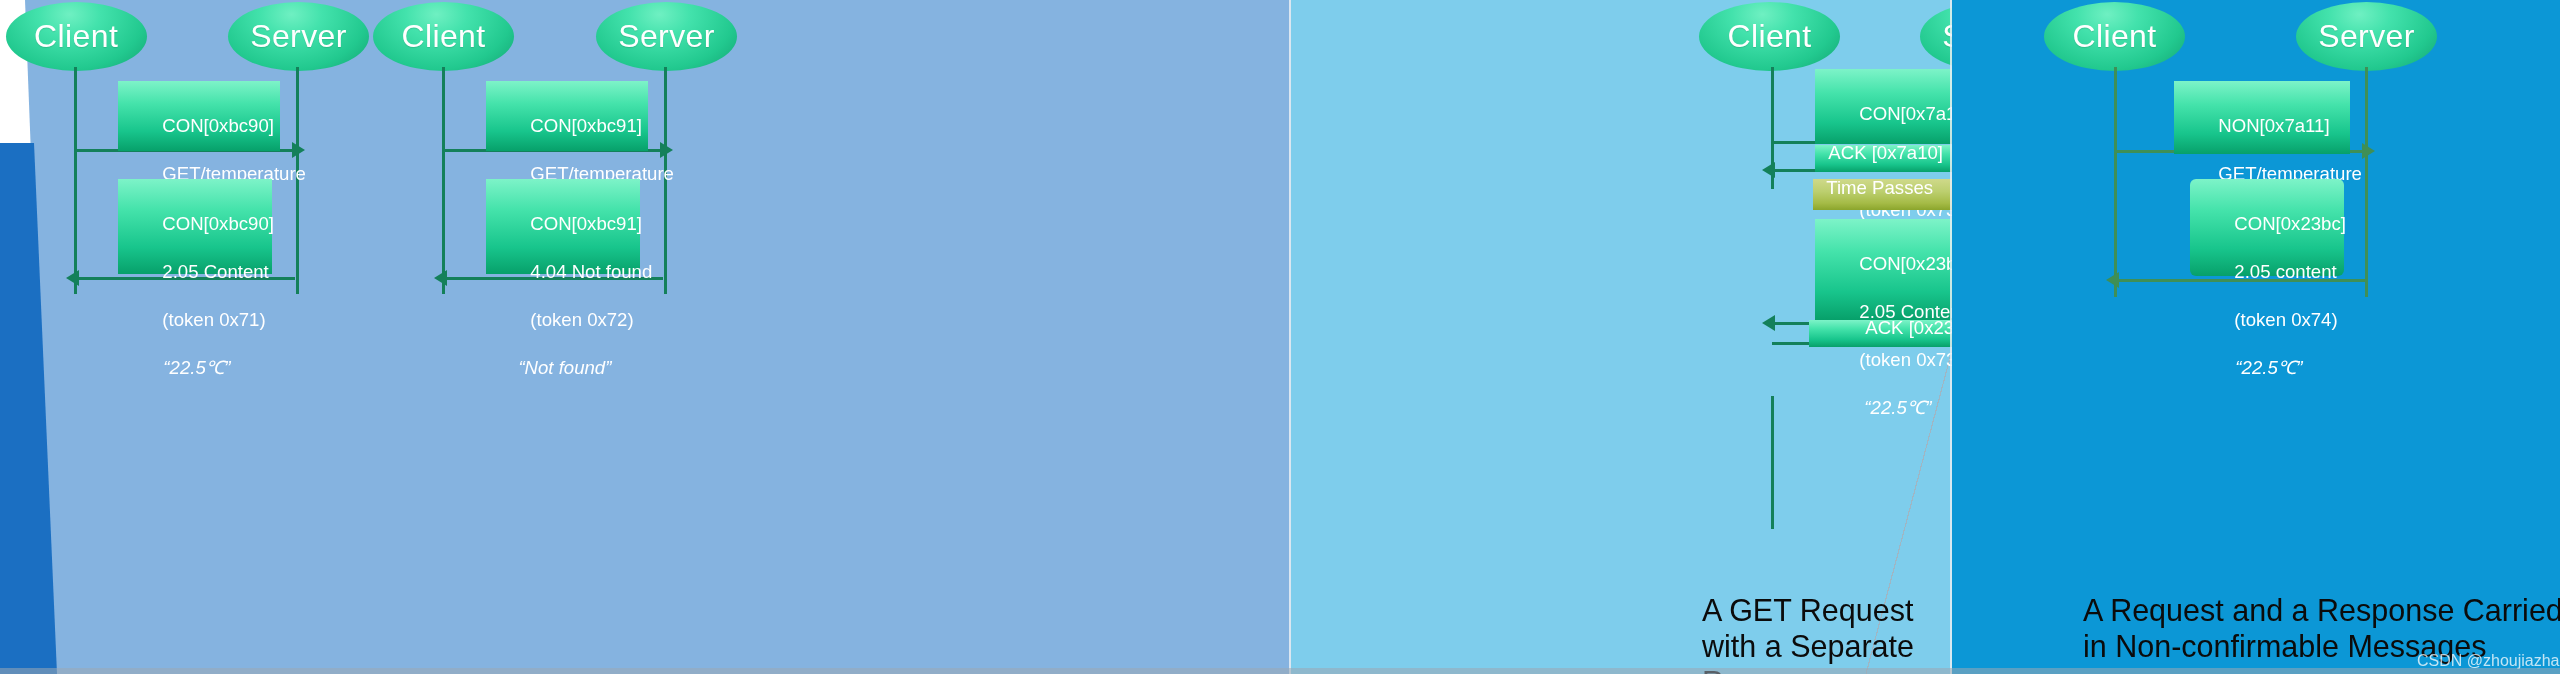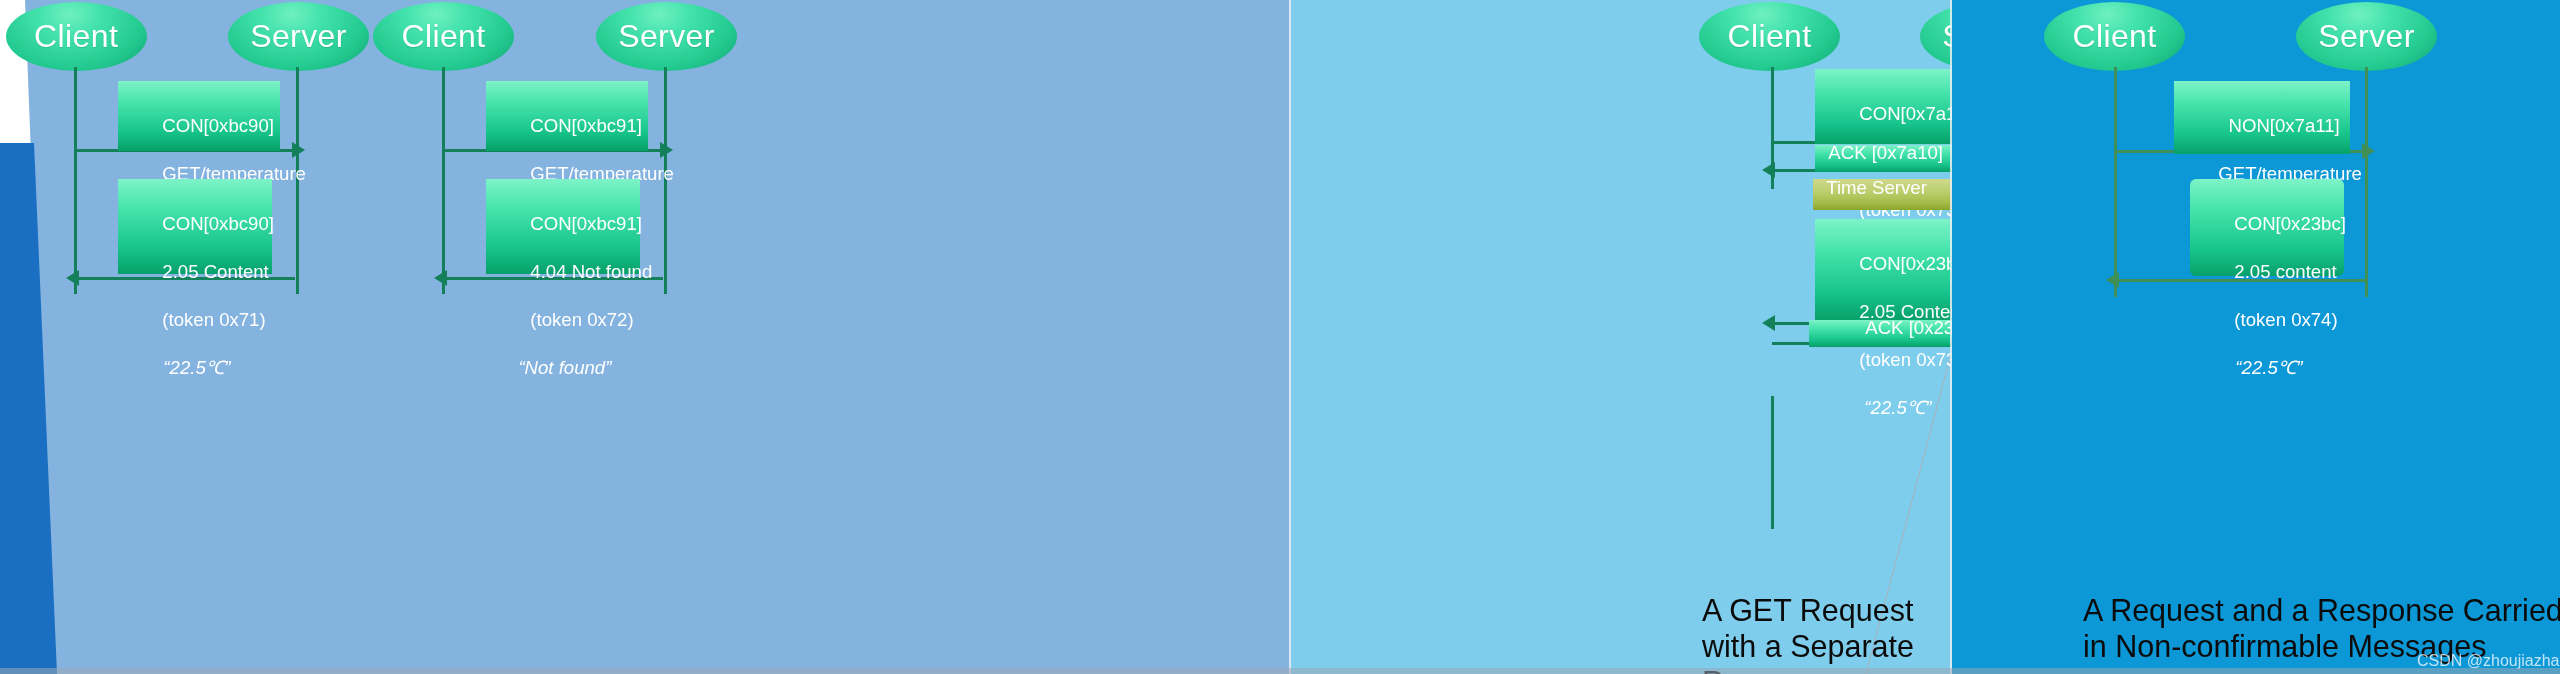--- a/index.html
+++ b/index.html
@@ -195,21 +195,21 @@
     </div>
 
     <div class="arrow left" style="left:483px;top:169px;width:217px;">
       <span class="head"></span>
     </div>
     <div class="msg one-line" style="left:524px;top:145px;width:171px;height:27px;">
       <span>ACK [0x7a10]</span>
     </div>
 
     <div class="msg one-line time" style="left:522px;top:179px;width:171px;height:30.5px;">
-      <span>Time Server</span>
+      <span>Time Passes</span>
     </div>
 
     <div class="arrow left" style="left:483px;top:322px;width:217px;">
       <span class="head"></span>
     </div>
     <div class="msg center-last" style="left:524px;top:219px;width:162px;height:101px;">
       <span>CON[0x23bb]</span><br>
       <span>2.05 Content</span><br>
       <span>(token 0x73)</span>
       <span>“22.5℃”</span>
@@ -233,21 +233,21 @@
     <div class="actor" style="left:344px;top:1.9px;width:141px;height:69px;">
       <span>Server</span>
     </div>
 
     <div class="lifeline pale" style="left:162px;top:67px;height:230px;"></div>
     <div class="lifeline pale" style="left:413px;top:67px;height:230px;"></div>
 
     <div class="arrow right pale" style="left:163px;top:150px;width:248px;">
       <span class="head"></span>
     </div>
-    <div class="msg" style="left:222px;top:81px;width:176px;height:73px;text-align:center;">
+    <div class="msg" style="left:222px;top:81px;width:176px;height:73px;">
       <span>NON[0x7a11]</span><br>
       <span>GET/temperature</span><br>
       <span>(token 0x74)</span>
     </div>
 
     <div class="arrow left pale" style="left:166px;top:279px;width:247px;">
       <span class="head"></span>
     </div>
     <div class="msg center-last" style="left:238px;top:179px;width:154px;height:97px;border-radius:6px;">
       <span>CON[0x23bc]</span><br>

